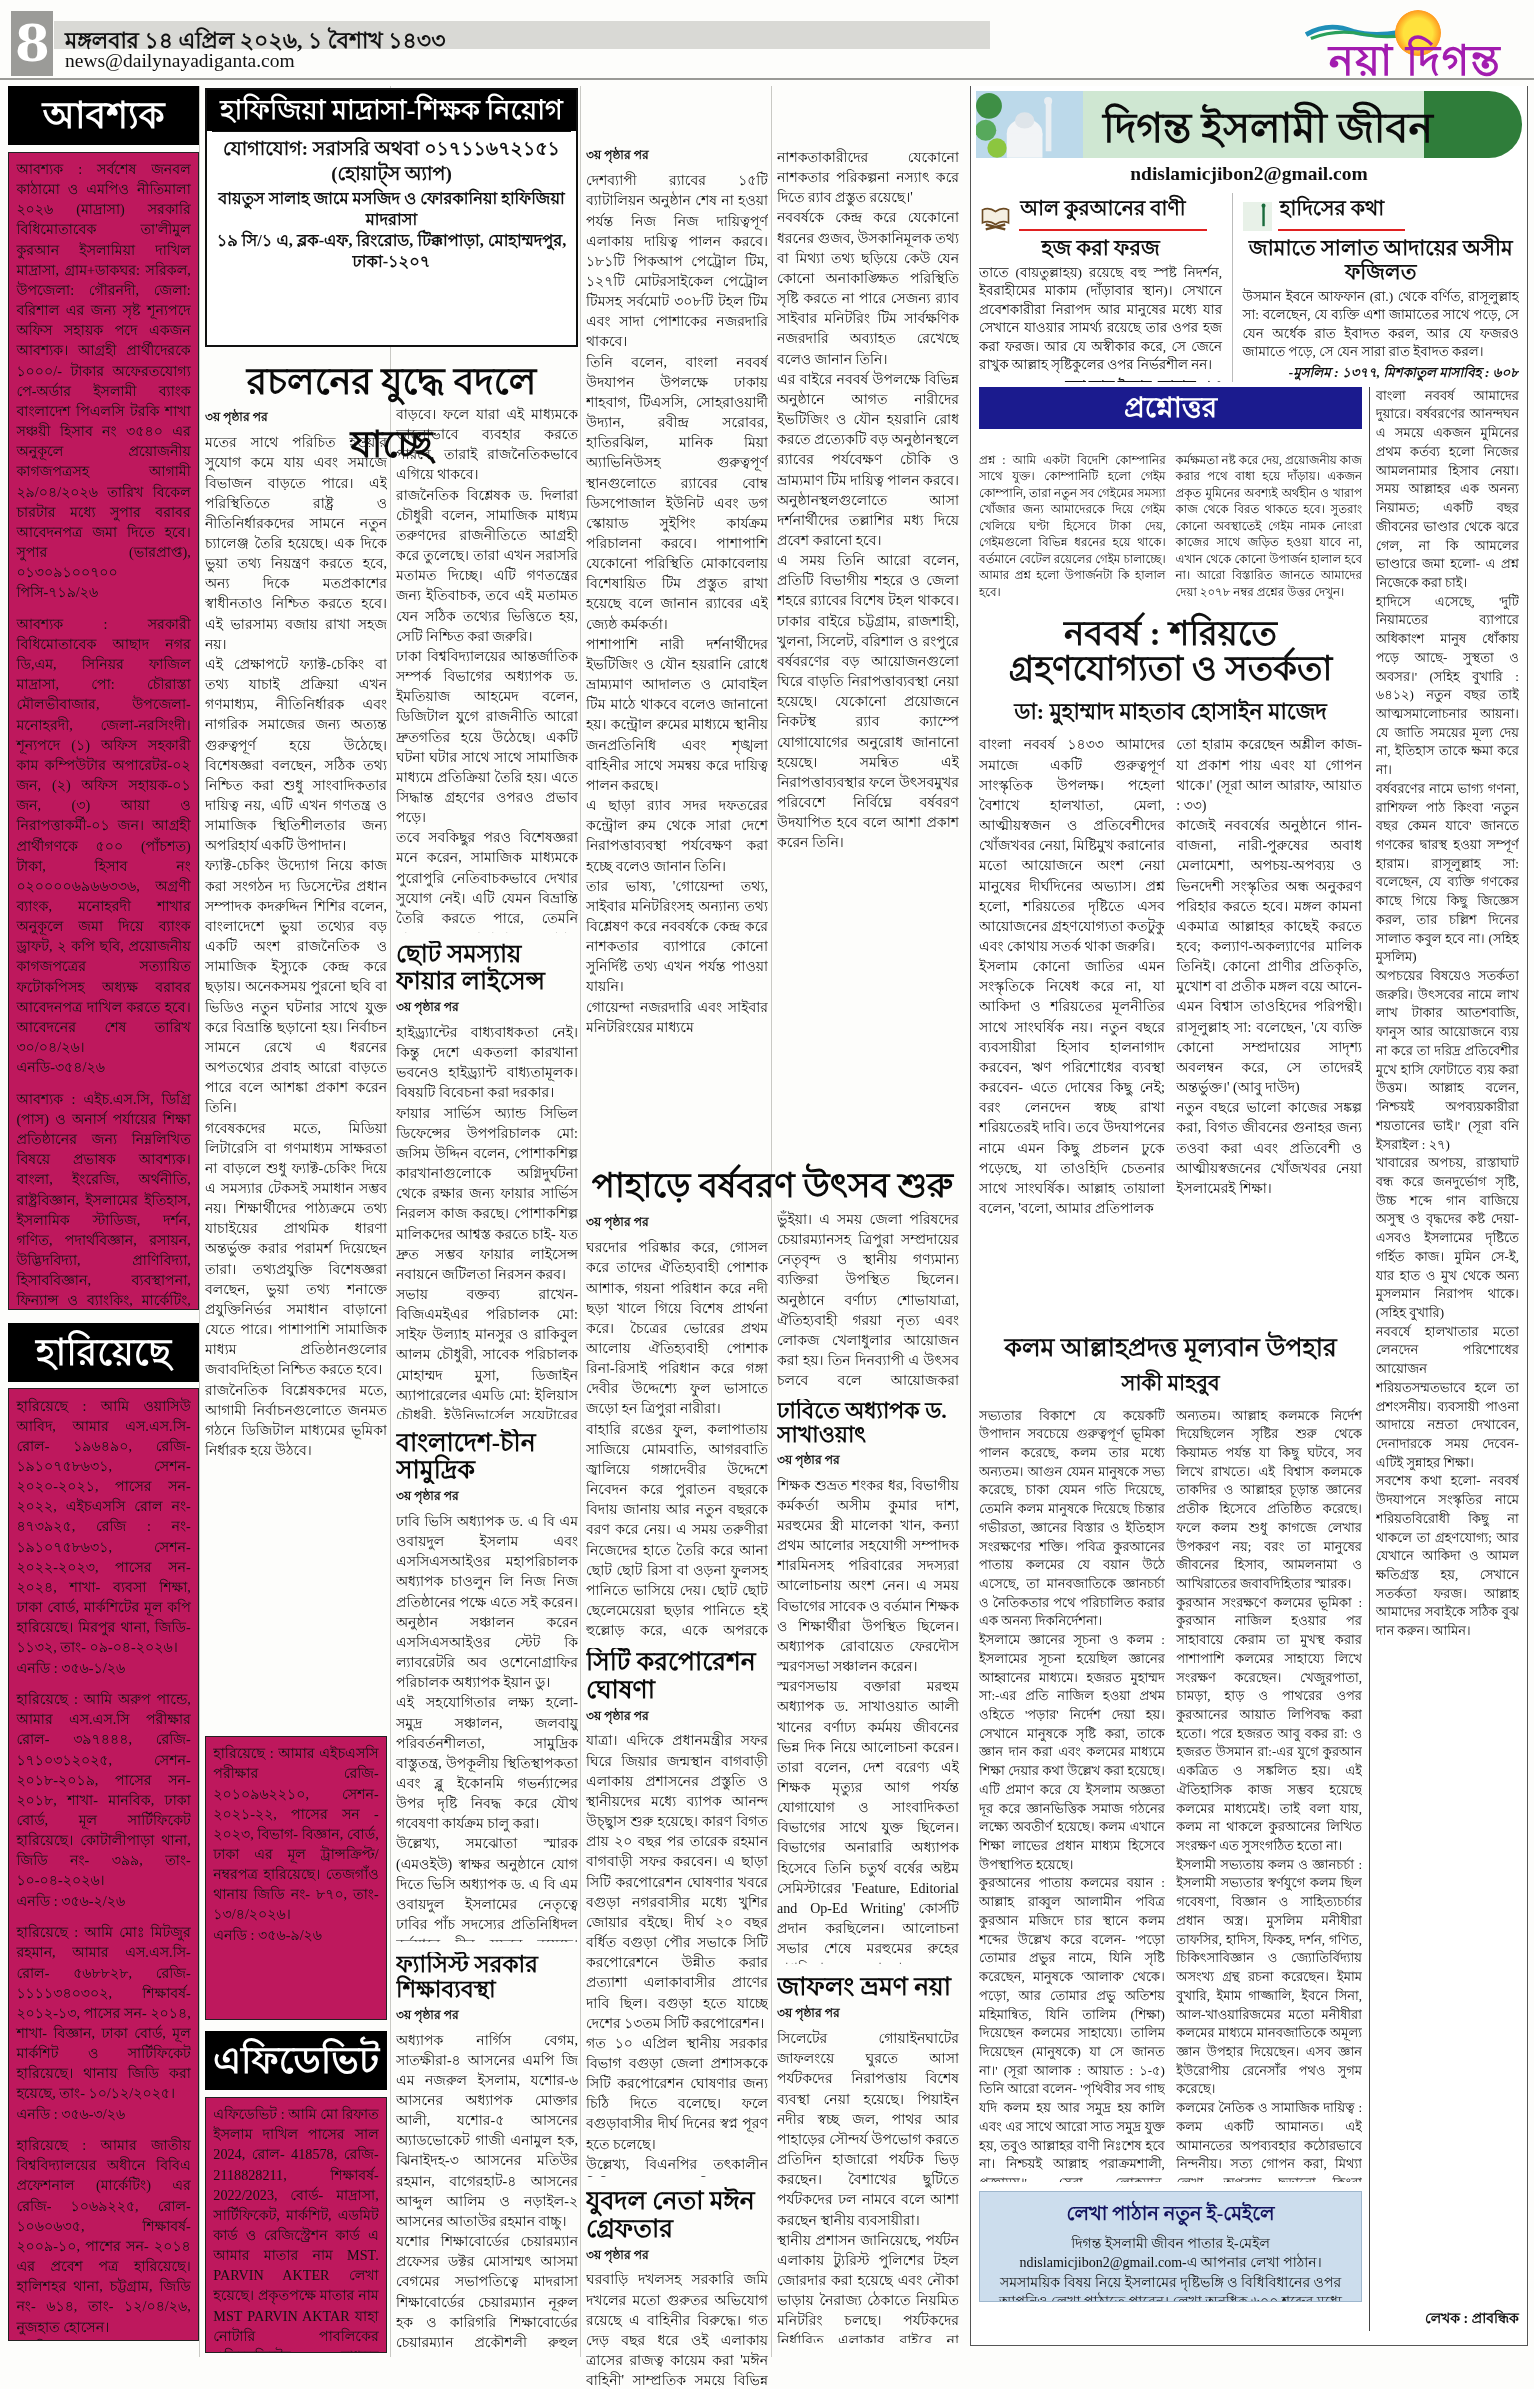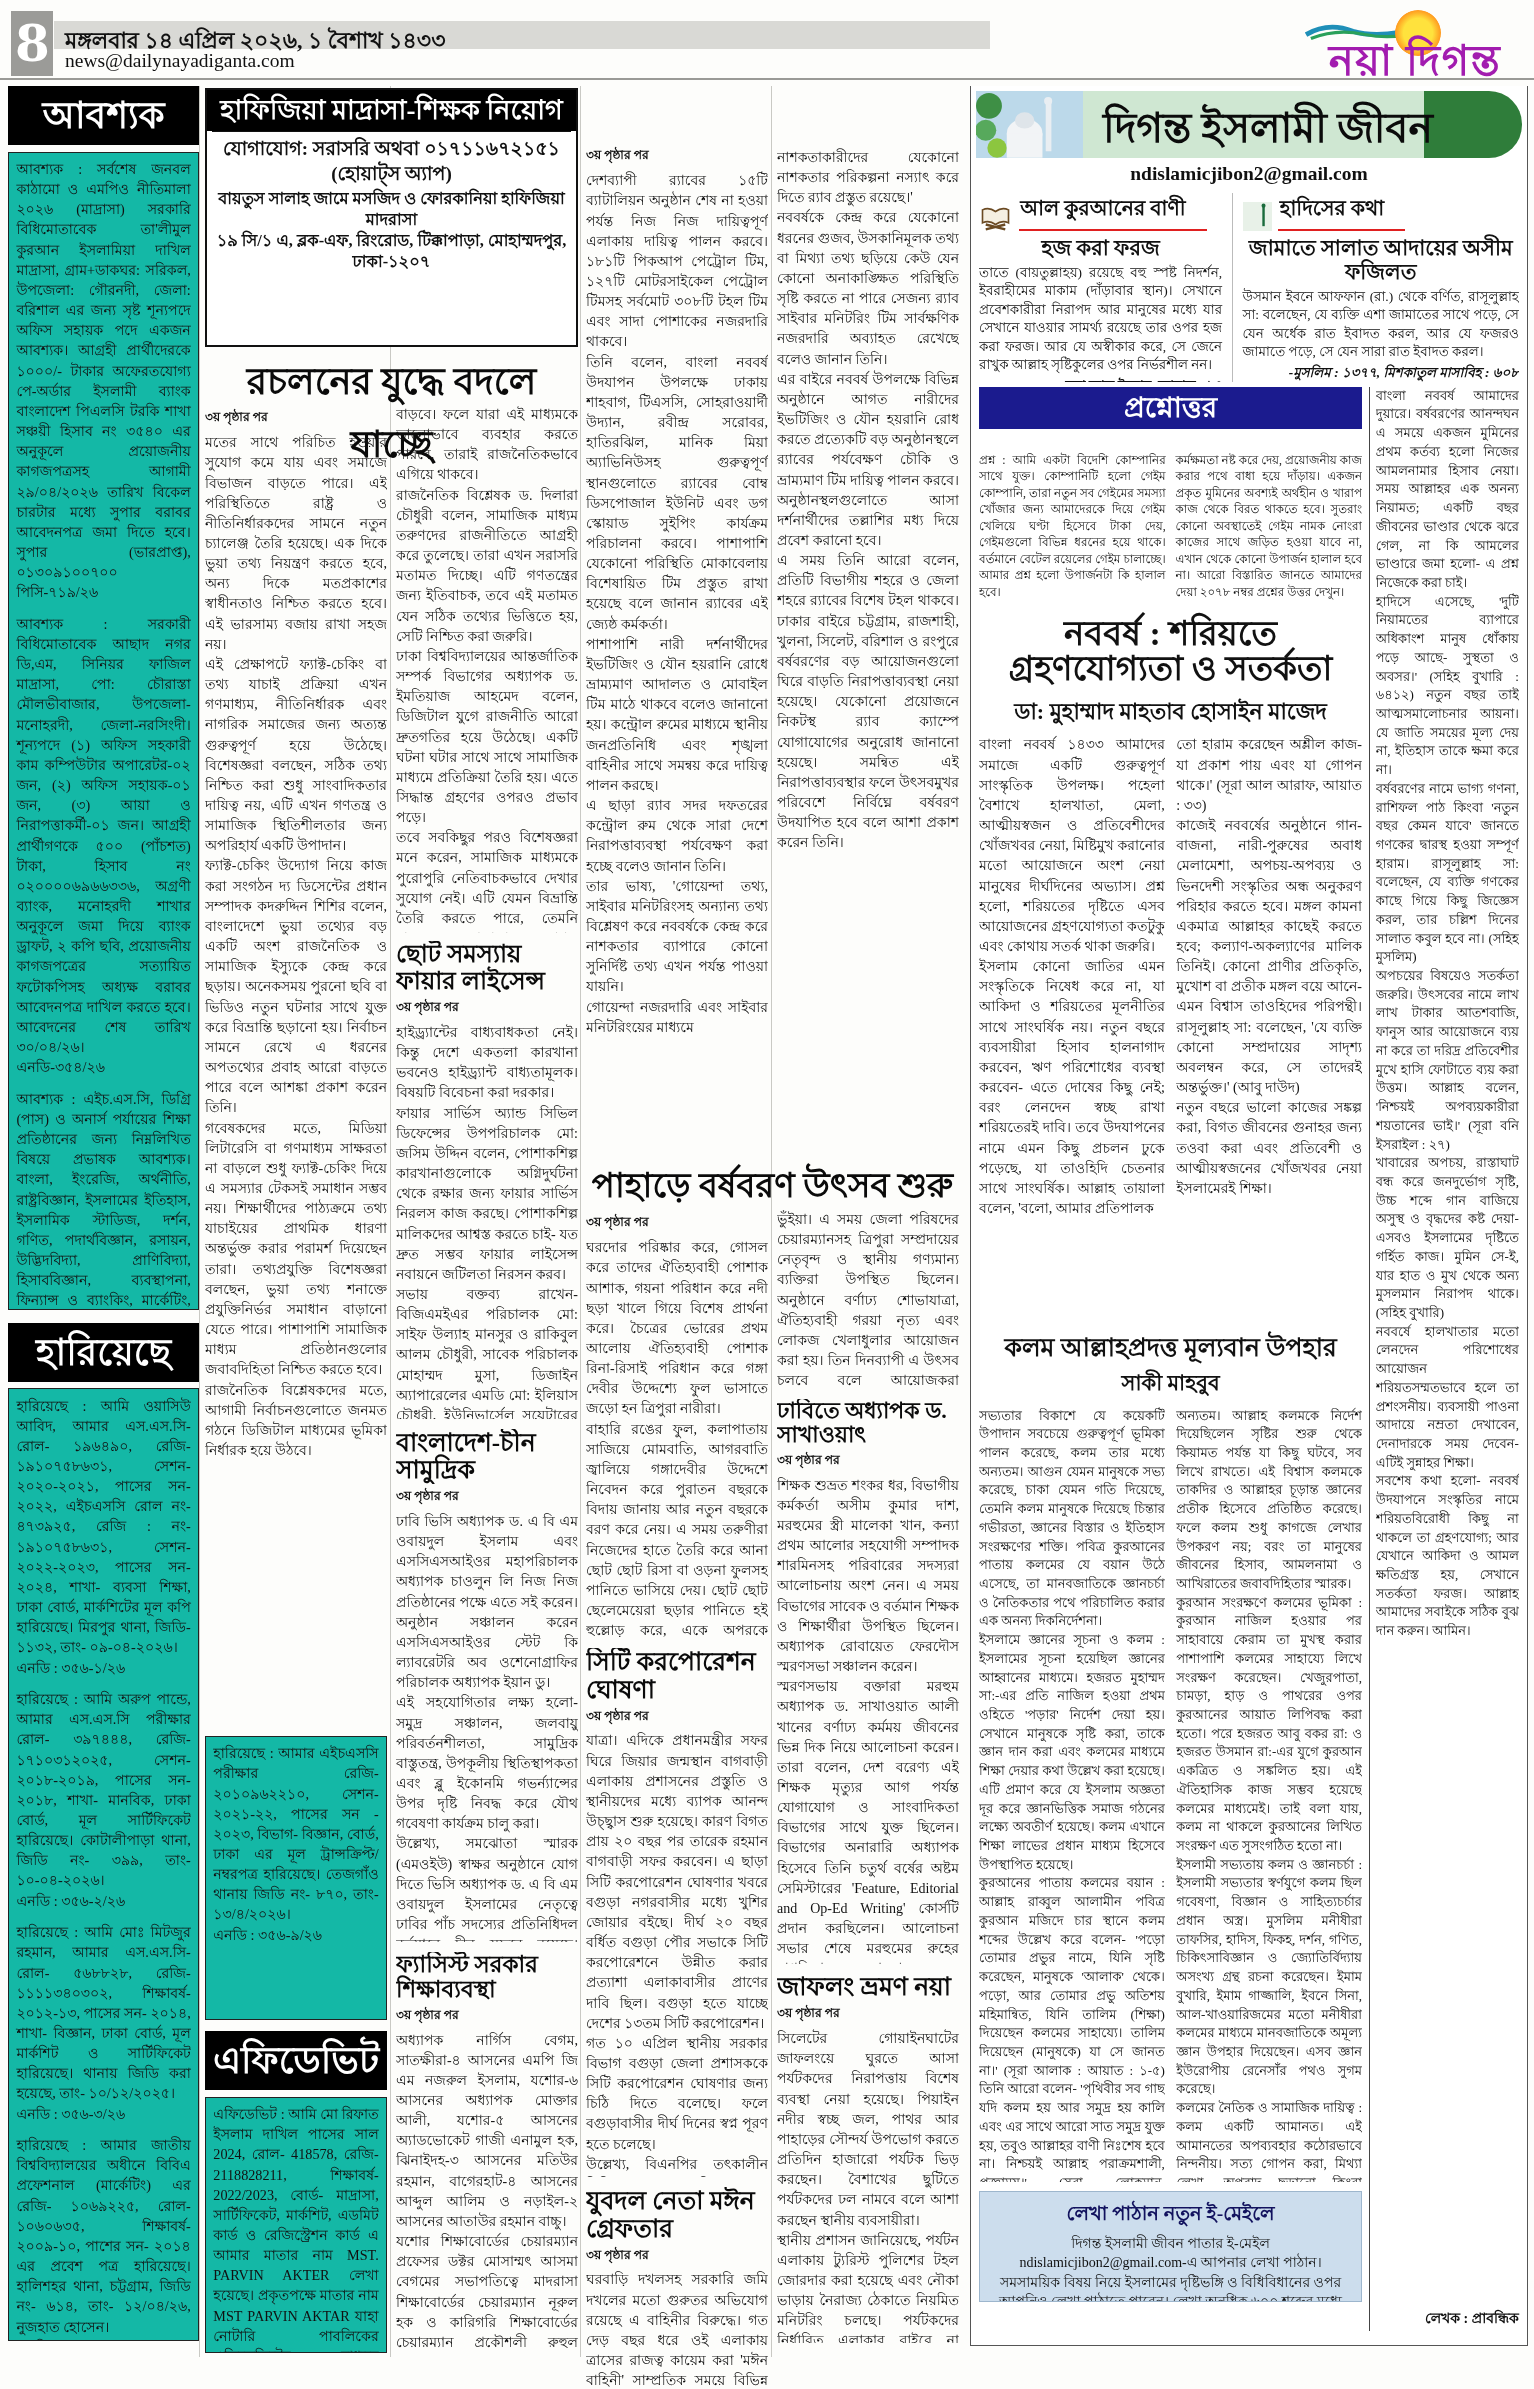--- a/index.html
+++ b/index.html
@@ -16,21 +16,21 @@
   .logo{position:absolute;left:1299px;top:4.9px;width:232px;height:72px;}
   .logo .sun{position:absolute;left:96px;top:4.9px;width:46px;height:46px;border-radius:50%;
              background:radial-gradient(circle,#ffe23d 0 45%,#ff9a1f 70%,rgba(255,154,31,0) 72%);}
   .logo .wave{position:absolute;left:4.9px;top:14.7px;}
   .logo .logotext{position:absolute;left:0;top:23px;width:232px;text-align:center;font-size:42px;
                   font-weight:bold;letter-spacing:1.6px;color:#a21caf;}
   
   .vrule{position:absolute;top:86px;width:0.8px;height:2271px;background:#c9c9c4;}
   .blackhead{background:#000;color:#fff;text-align:center;font-weight:bold;
              font-size:37px;line-height:59px;height:59px;overflow:hidden;}
-  .adbox{border:1.2px solid #222;padding:6.5px 7.3px;background:#14b8a6;overflow:hidden;}
+  .adbox{border:1.2px solid #222;padding:6.5px 7.3px;background:#be185d;overflow:hidden;}
   .ad{font-size:14.2px;line-height:1.42;text-align:justify;white-space:pre-line;margin-bottom:11.4px;}
   .tb{font-size:14px;line-height:1.44;text-align:justify;white-space:pre-line;overflow:hidden;}
   .m{font-size:12.2px;font-weight:bold;margin:3.3px 0 4.9px 0;}
   .h2{font-weight:bold;color:#0b0b0b;line-height:1.1;overflow:hidden;}
   .col{position:absolute;}
   
   .recruit{position:absolute;left:205px;top:88px;width:373px;height:259px;border:2.4px solid #111;
            background:#fff;box-sizing:border-box;}
   .rtitle{background:#000;color:#fff;font-size:27px;font-weight:bold;text-align:center;
           line-height:41px;height:41px;overflow:hidden;}

